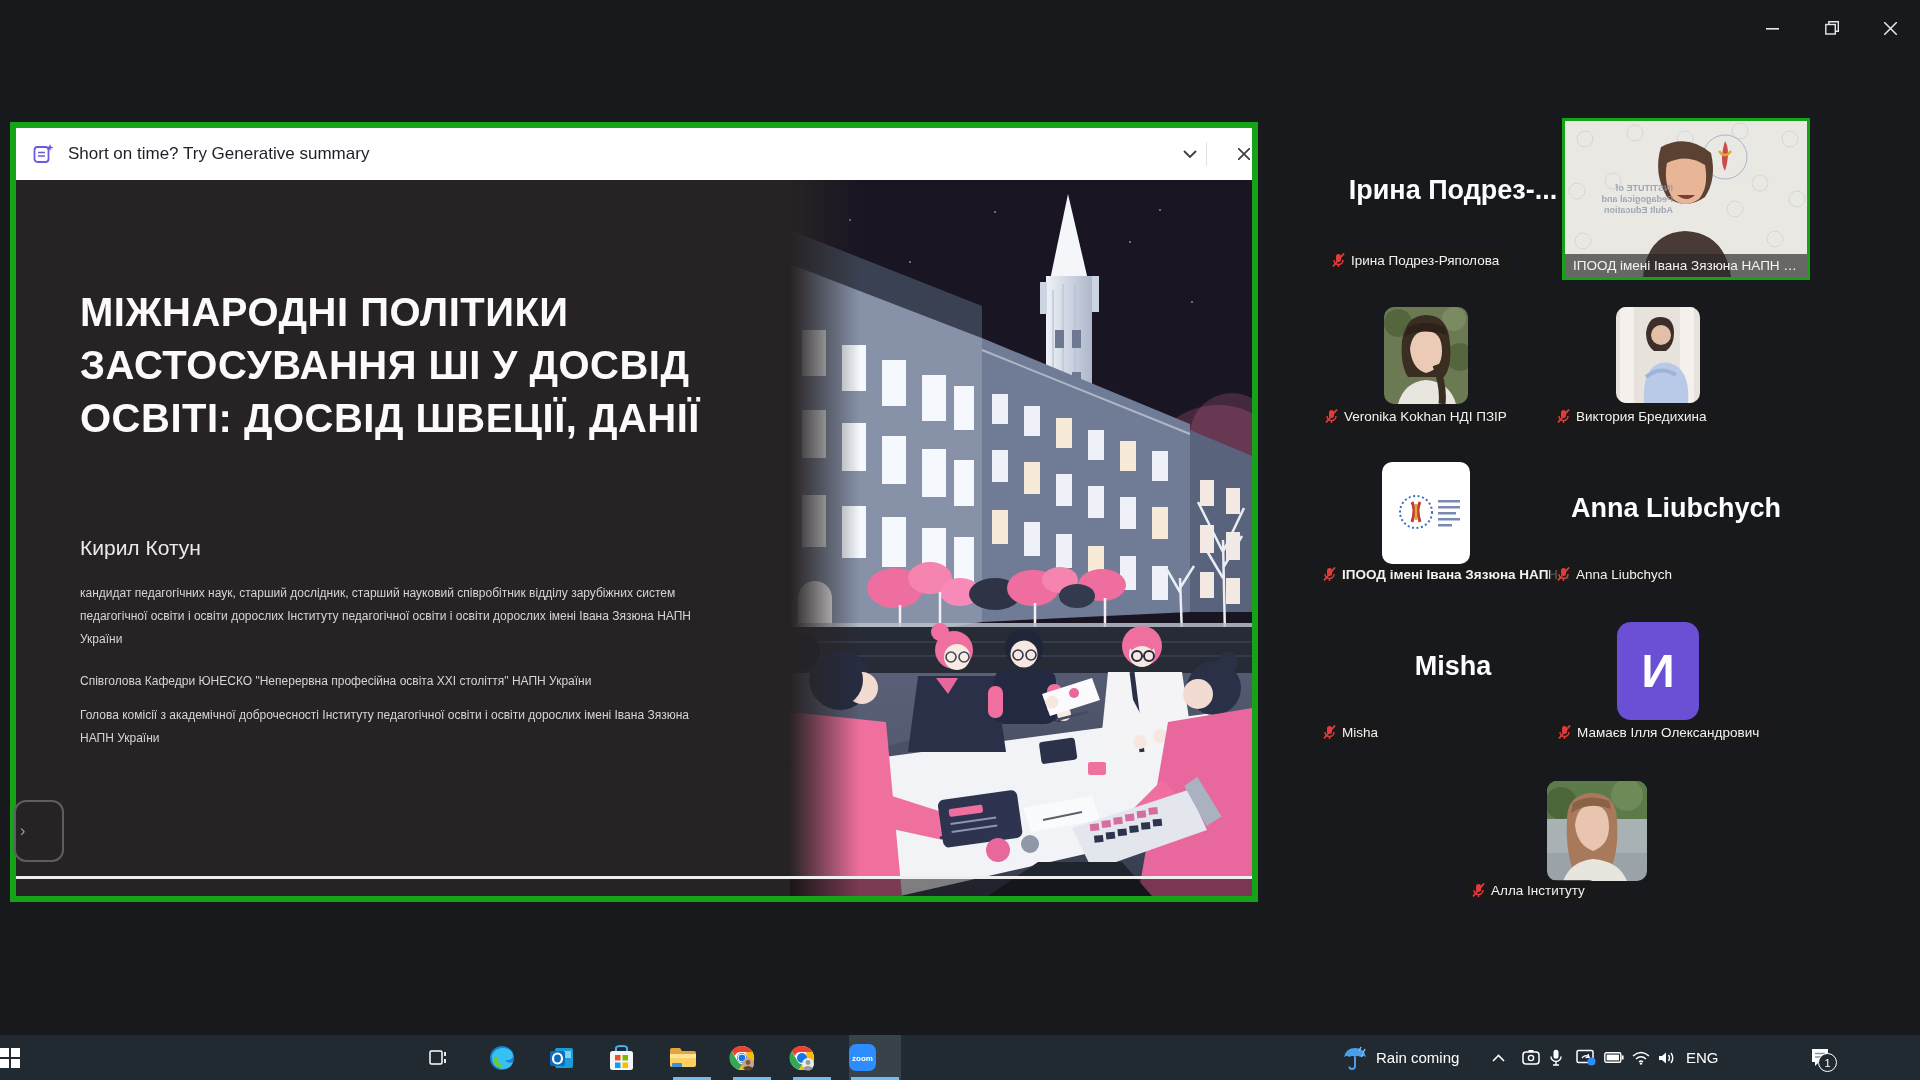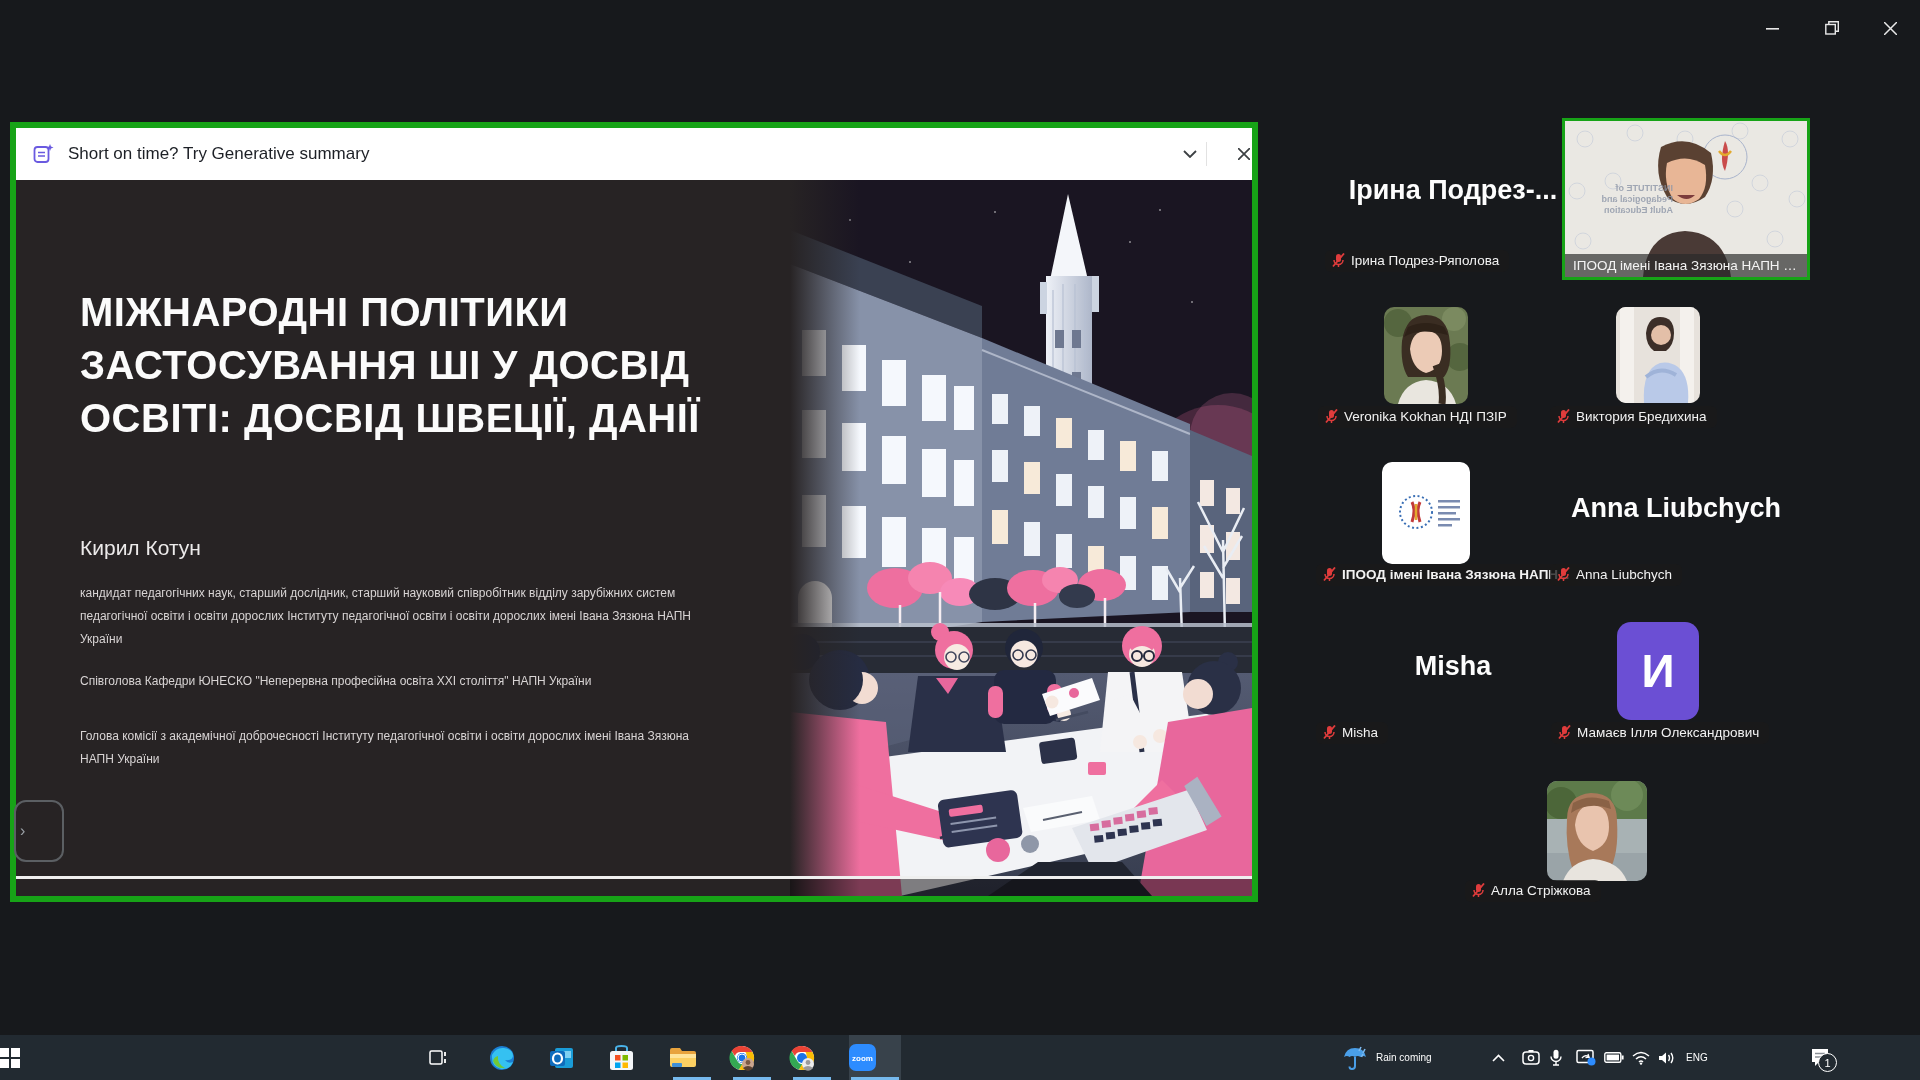--- a/index.html
+++ b/index.html
@@ -15,42 +15,42 @@
   .sumbar-text{font-size:17px;font-weight:500;color:#1d2026;margin-left:14px;}
   .sumbar-icon{margin-left:16px;display:flex;}
   .sumbar-btn{position:absolute;top:0;height:52px;width:48px;display:flex;align-items:center;justify-content:center;cursor:pointer;}
   .sumbar-div{position:absolute;left:1190px;top:14px;width:1px;height:24px;background:#e2e2e2;}
   
   .slide{position:absolute;left:0;top:52px;width:1236px;height:896px;background:#272324;}
   .slide-title{position:absolute;left:64px;top:106px;width:700px;font-size:40px;line-height:53px;font-weight:700;color:#fbfbfb;letter-spacing:.5px;}
   .slide-title span{display:block;}
   .slide-author{position:absolute;left:64px;top:356px;font-size:21px;color:#eceaea;}
   .slide-p{position:absolute;left:64px;width:640px;font-size:12px;line-height:23px;color:#d8d4d4;}
-  .p1{top:402px}.p2{top:490px}.p3{top:545px}
+  .p1{top:402px}.p2{top:490px}.p3{top:524px}
   .illus{position:absolute;left:774px;top:0;width:462px;height:716px;}
   .illus-fade{position:absolute;left:774px;top:0;width:70px;height:716px;background:linear-gradient(to right,#272324,rgba(39,35,36,0));}
   .slide-line{position:absolute;left:0;top:696px;width:1236px;height:3px;background:#efefef;}
   .slide-dim{position:absolute;left:774px;top:699px;width:462px;height:17px;background:rgba(10,8,9,.5);}
   
   .side-tab{position:absolute;left:14px;top:800px;width:50px;height:62px;border:2px solid #5b5f63;border-radius:12px;z-index:40;display:flex;align-items:center;cursor:pointer;background:transparent;box-sizing:border-box;}
   .side-tab span{color:#9aa0a6;font-size:16px;margin-left:4px;}
   
   .bigname{position:absolute;display:flex;align-items:center;justify-content:center;font-size:27px;font-weight:700;color:#fdfdfd;cursor:pointer;}
   .pill{position:absolute;display:inline-flex;align-items:center;gap:6px;background:rgba(26,26,26,.78);border-radius:6px;padding:3px 10px 4px 7px;font-size:13.5px;color:#f2f2f2;white-space:nowrap;}
   .avatar{position:absolute;border-radius:10px;overflow:hidden;cursor:pointer;}
   .avatar svg{display:block;}
   .vtile{position:absolute;left:1562px;top:118px;width:248px;height:162px;border:3px solid #17a317;box-sizing:border-box;overflow:hidden;cursor:pointer;background:#e9e7e2;}
   .vtile-label{position:absolute;left:0;right:0;bottom:0;background:rgba(42,42,42,.68);font-size:13.5px;color:#f4f4f4;padding:4px 8px;white-space:nowrap;overflow:hidden;text-overflow:ellipsis;}
   .backdrop-text{position:absolute;left:18px;top:62px;width:90px;font-size:9px;line-height:11px;color:#8d96a8;transform:scaleX(-1);opacity:.8;font-weight:700;}
   .letter-av{display:flex;align-items:center;justify-content:center;font-size:46px;font-weight:700;color:#fff;border-radius:14px;}
   
   .taskbar{position:absolute;left:0;top:1035px;width:1920px;height:45px;background:#222a31;z-index:50;}
   .tb-item{position:absolute;top:0;height:45px;display:flex;align-items:center;justify-content:flex-start;cursor:pointer;}
   .tb-underline{position:absolute;bottom:0;left:4px;right:4px;height:3px;background:#76b9ed;}
-  .tray-text{font-size:10px;color:#fff;}
+  .tray-text{font-size:15px;color:#fff;}
   .badge{position:absolute;right:-7px;bottom:-5px;width:17px;height:17px;border-radius:50%;background:#222a31;border:1.5px solid #fff;color:#fff;font-size:11px;display:flex;align-items:center;justify-content:center;}
 </style>
 </head>
 <body>
 
 <div class="screen">
 
   <div class="wc" style="right:120px">
     <svg width="13" height="13">
         <rect x="0" y="6" width="13" height="1.6" fill="#e8e8e8"></rect>
@@ -484,21 +484,21 @@
       <path d="M16,100 q8,-20 30,-22 q26,2 34,22 Z" fill="#e8e4de"></path>
     </svg>
   </div>
   <div class="pill" style="left:1465px;top:880px;">
     <svg width="13" height="15" viewBox="0 0 13 15">
         <rect x="4" y="1" width="5" height="8" rx="2.5" fill="#e03c3c"></rect>
         <path d="M2,7 a4.5,4.5 0 0 0 9,0" stroke="#e03c3c" stroke-width="1.5" fill="none"></path>
         <path d="M6.5,11.5 V14" stroke="#e03c3c" stroke-width="1.5"></path>
         <path d="M1,13.5 L12,0.5" stroke="#e03c3c" stroke-width="1.8"></path>
       </svg>
-    <span>Алла Стріжкова</span>
+    <span>Алла Інституту</span>
   </div>
 
   <div class="taskbar">
     <div class="tb-item" style="left:0;width:56px;">
       <svg width="20" height="20" viewBox="0 0 20 20">
           <rect x="0" y="0" width="9" height="9" fill="#fff"></rect>
           <rect x="11" y="0" width="9" height="9" fill="#fff"></rect>
           <rect x="0" y="11" width="9" height="9" fill="#fff"></rect>
           <rect x="11" y="11" width="9" height="9" fill="#fff"></rect>
         </svg>

